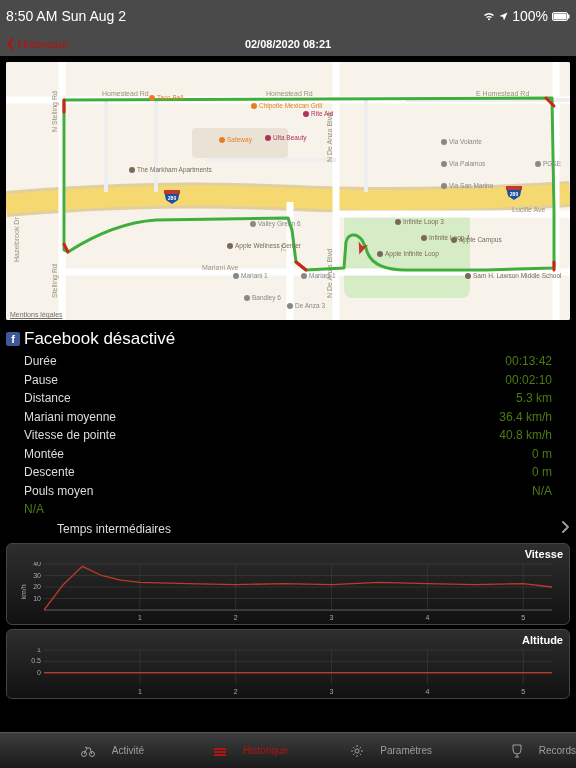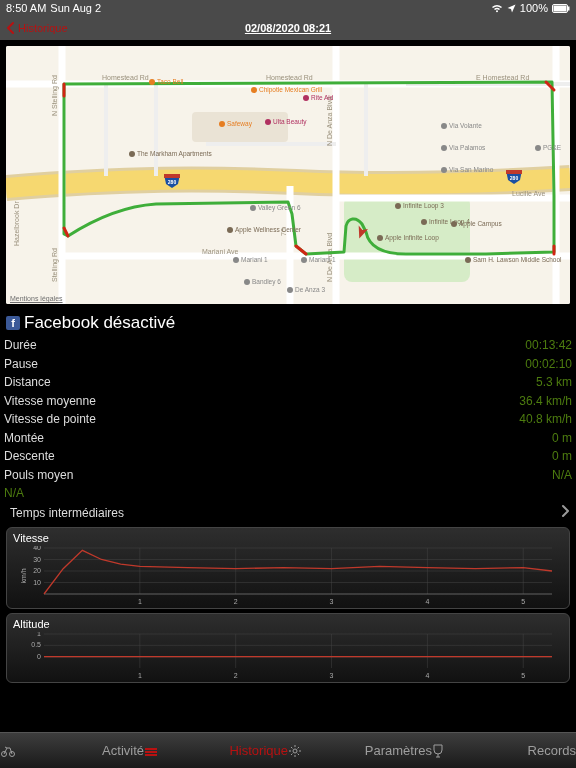--- a/index.html
+++ b/index.html
@@ -1,48 +1,48 @@
 <!DOCTYPE html>
 <html><head>
 <meta charset="utf-8">
 <style>
   * { margin: 0; padding: 0; box-sizing: border-box; font-family: -apple-system, "Helvetica Neue", Arial, sans-serif; }
   html, body { width: 576px; height: 768px; background:#000; color:#fff; overflow:hidden; }
   
-  .status-bar { height:16px; background:#4a4a4a; display:flex; align-items:center; font-size:11px; padding:0 6px; justify-content:space-between; }
+  .status-bar { height:16px; background:#4a4a4a; display:flex; align-items:center; font-size:14px; padding:16px 6px; justify-content:space-between; }
   .status-left, .status-right { display:flex; align-items:center; gap:4px; }
   .status-right svg { display:block; }
   
   .nav-bar { height:24px; background:#4a4a4a; position:relative; display:flex; align-items:center; }
   .nav-back { position:absolute; left:4px; display:flex; align-items:center; color:#b81111; font-size:11px; gap:0px; cursor:pointer;}
-  .nav-title { margin:16px auto; font-size:11px; font-weight:600;text-decoration:underline; }
+  .nav-title { margin:16px auto; font-size:11px; font-weight:600; }
   .nav-back svg { display:block; }
   
   .map-holder { padding:6px; }
   .map { width:100%; height:258px; background:#f6f2e9; position:relative; border-radius:2px; overflow:hidden; }
   .map .legal { position:absolute; left:4px; bottom:2px; font-size:7px; color:#6e6e6e; text-decoration:underline; }
   
   .fb-row { display:flex; align-items:center; gap:4px; padding:3px 6px; }
   .fb-icon { width:14px; height:14px; background:#3b5998; color:#fff; font-weight:700; font-size:11px; display:flex; align-items:center; justify-content:center; border-radius:2px; }
   
-  .stats { padding:0 4px; }
+  .stats { padding:0 24px; }
   .stat-row { display:flex; justify-content:space-between; align-items:center; font-size:12px; line-height:18.5px; }
   .stat-row .lbl { color:#ddd; }
   .stat-row .val { color:#4d7c0f; }
-  .interrow { display:flex; justify-content:space-between; align-items:center; height:20px; cursor:pointer; padding:0 4px 0 10px;}
+  .interrow { display:flex; justify-content:space-between; align-items:center; height:20px; cursor:pointer; padding:0 4px 0 10px;margin-left:47px;}
   .interrow .lbl { font-size:12px; color:#ddd;}
   .chev { color:#9a9a9a; }
   
   .panel { margin:4px 6px; background:linear-gradient(#2e2e2e,#111); border:1px solid #444; border-radius:6px; padding:4px 6px 2px 6px; }
-  .panel-title { text-align:left; font-size:11px; font-weight:400; margin-bottom:2px;}
+  .panel-title { text-align:right; font-size:11px; font-weight:700; margin-bottom:2px;}
   .chart { width:100%; height:60px; display:block; }
   .panel.alt .chart { height:48px; }
   
   .tabbar { position:absolute; left:0; right:0; bottom:0; height:36px; background:linear-gradient(#3d3d3d,#1a1a1a); border-top:1px solid #555; display:flex; }
-  .tab { flex:1; display:flex; align-items:center; justify-content:space-between; gap:16px; font-size:13px; color:#9e9e9e; cursor:pointer;}
+  .tab { flex:1; display:flex; align-items:center; justify-content:flex-end; gap:16px; font-size:10px; color:#9e9e9e; cursor:pointer;}
   .tab.active { color:#b81111; }
   .tab svg { display:block; }
 </style>
 </head>
 <body>
 
 <div class="status-bar">
   <div class="status-left">
     <span>8:50 AM</span>
     <span>Sun Aug 2</span>
@@ -200,21 +200,21 @@
     </div>
     <div class="stat-row">
       <span class="lbl">Pause</span>
       <span class="val">00:02:10</span>
     </div>
     <div class="stat-row">
       <span class="lbl">Distance</span>
       <span class="val">5.3 km</span>
     </div>
     <div class="stat-row">
-      <span class="lbl">Vitesse moyenne</span>
+      <span class="lbl">Mariani moyenne</span>
       <span class="val">36.4 km/h</span>
     </div>
     <div class="stat-row">
       <span class="lbl">Vitesse de pointe</span>
       <span class="val">40.8 km/h</span>
     </div>
     <div class="stat-row">
       <span class="lbl">Montée</span>
       <span class="val">0 m</span>
     </div>

